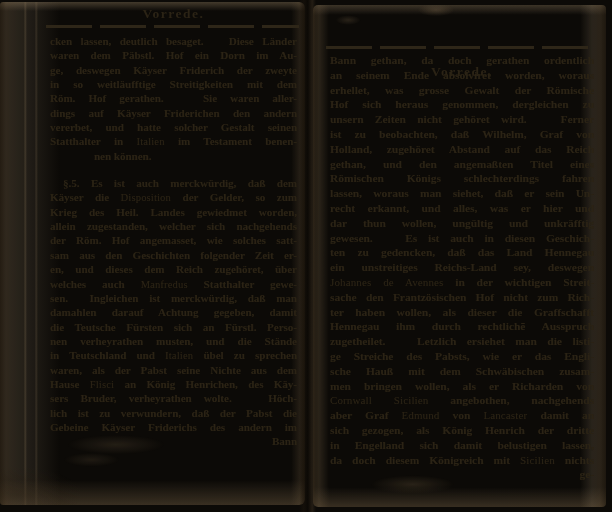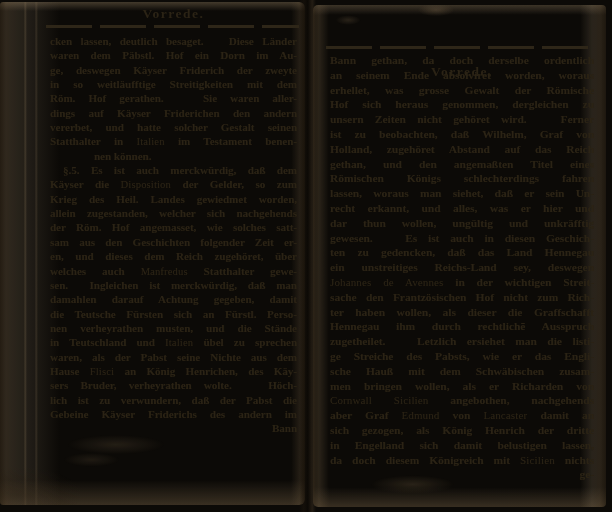--- a/index.html
+++ b/index.html
@@ -35,21 +35,21 @@
     background:repeating-linear-gradient(90deg, var(--rule,#2e2618) 0 46px, transparent 46px 54px);}
   .rule-left{left:46px;top:23px;width:253px;}
   .rule-right{left:13px;top:41px;width:270px;}
   .text-col{position:absolute;font-weight:700;
     text-shadow:.3px .3px .2px rgba(43,35,21,.45);}
   .col-left{left:50px;top:32px;width:247px;font-size:11px;--lh:14.35px;}
   .col-right{left:17px;top:48px;width:264px;font-size:11.4px;--lh:14.8px;}
   .text-line{line-height:var(--lh);height:var(--lh);overflow:hidden;
     text-align:justify;text-align-last:justify;}
   .text-line.flush{text-align-last:left;margin-left:44px;}
-  .text-line.indent{text-indent:13px;}
+  .text-line.indent{text-indent:13px;margin-top:13px;}
   .text-line.catchword{text-align:right;text-align-last:right;}
   .antiqua{font-weight:400;font-size:.95em;letter-spacing:.2px;}
 </style>
 </head>
 <body>
 
 <div class="book">
 
   <div class="page page-left">
     <div class="page-header hdr-left">Vorrede.</div>
@@ -83,21 +83,21 @@
         <div class="text-line">lich ist zu verwundern, daß der Pabst die</div>
         <div class="text-line">Gebeine Käyser Friderichs des andern im</div>
         <div class="text-line catchword">Bann</div>
       </div>
   </div>
 
   <div class="page page-right">
     <div class="page-header hdr-right">Vorrede,</div>
     <div class="header-rule rule-right"></div>
     <div class="text-col col-right">
-        <div class="text-line">Bann gethan, da doch derselbe ordentlich</div>
+        <div class="text-line">Bann gethan, da doch gerathen ordentlich</div>
         <div class="text-line">an seinem Ende absolviret worden, woraus</div>
         <div class="text-line">erhellet, was grosse Gewalt der Römische</div>
         <div class="text-line">Hof sich heraus genommen, dergleichen zu</div>
         <div class="text-line">unsern Zeiten nicht gehöret wird.&nbsp;&nbsp; Ferner</div>
         <div class="text-line">ist zu beobachten, daß Wilhelm, Graf von</div>
         <div class="text-line">Holland, zugehöret Abstand auf das Reich</div>
         <div class="text-line">gethan, und den angemaßten Titel eines</div>
         <div class="text-line">Römischen Königs schlechterdings fahren</div>
         <div class="text-line">lassen, woraus man siehet, daß er sein Un-</div>
         <div class="text-line">recht erkannt, und alles, was er hier und</div>

